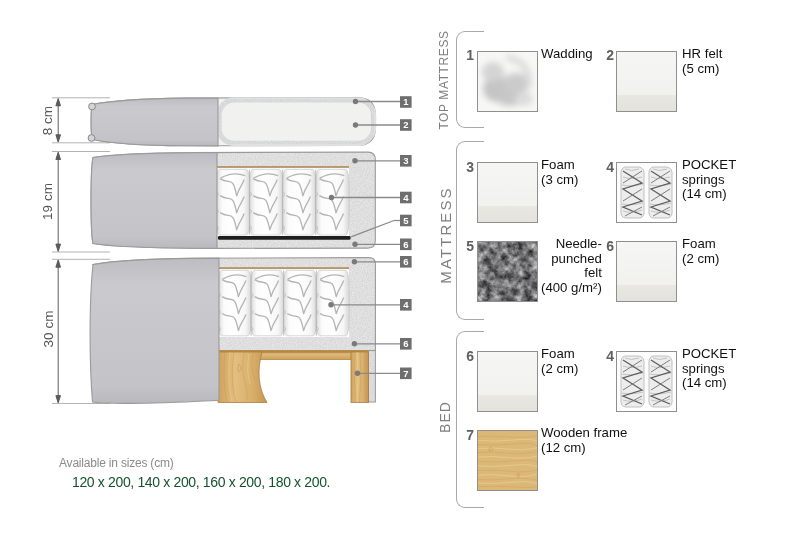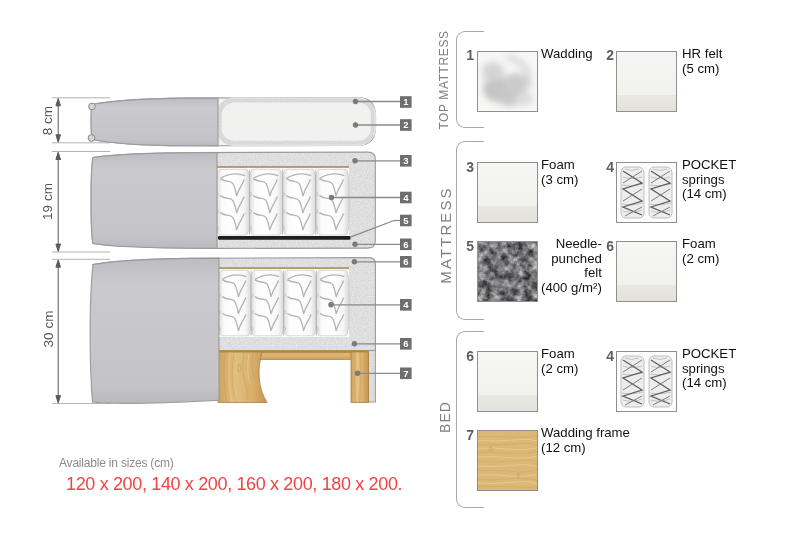--- a/index.html
+++ b/index.html
@@ -283,21 +283,21 @@
     </g>
 
 <g>
       <rect x="400" y="367.5" width="11.6" height="11.6" fill="#6e6e6e"></rect>
       <text x="405.8" y="376.7" font-size="9.5" font-weight="bold" fill="#fff" text-anchor="middle" font-family="Liberation Sans,sans-serif">7</text>
     </g>
 </svg>
 
 <div class="abs" style="left:59px;top:456px;font-size:12px;letter-spacing:-0.2px;color:#8b8b8b;">Available in sizes (cm)</div>
 
-<div class="abs" style="left:66px;top:474px;font-size:18px;letter-spacing:-0.35px;color:#ef4444;">120 x 200, 140 x 200, 160 x 200, 180 x 200.</div>
+<div class="abs" style="left:72px;top:474px;font-size:14px;letter-spacing:-0.35px;color:#14532d;">120 x 200, 140 x 200, 160 x 200, 180 x 200.</div>
 
 <div class="bracket" style="left:456px;top:31px;height:95px;"></div>
 
 <div class="sideways" style="left:444px;top:80px;font-size:12px;letter-spacing:0.6px;transform:translate(-50%,-50%) rotate(-90deg);">TOP MATTRESS</div>
 
 <div class="bracket" style="left:456px;top:141px;height:177px;"></div>
 
 <div class="sideways" style="left:445px;top:235px;font-size:15px;letter-spacing:2.1px;transform:translate(-50%,-50%) rotate(-90deg);">MATTRESS</div>
 
 <div class="bracket" style="left:456px;top:331px;height:174.5px;"></div>
@@ -409,21 +409,21 @@
 <path d="M0,17.5 Q14,16.3 30,18 T59,16.8"></path>
 <path d="M0,26 Q14,24.8 30,26.5 T59,25.3"></path>
 <path d="M0,35 Q16,36.3 34,34.3 T59,35.8"></path>
 <path d="M0,44 Q14,42.8 30,44.8 T59,43.3"></path>
 <path d="M0,52 Q16,53.2 34,51.3 T59,52.8"></path>
 </g>
 <path d="M12,15.5 q4,2 1.2,4.5 q-3.6,2 -1.2,-4.5 M40,42 q3.5,1.8 1,4 q-3.2,1.8 -1,-4" stroke="#bd9150" fill="none" stroke-width="0.8" opacity="0.6"></path>
 </svg>
 </div>
 
-<div class="cap" style="left:541px;top:426px;"><b>Wadding frame</b><br>(12 cm)</div>
+<div class="cap" style="left:541px;top:426px;"><b>Wooden frame</b><br>(12 cm)</div>
 
 <svg width="0" height="0" style="position:absolute">
     <defs>
       <filter id="wadBlur" x="-30%" y="-30%" width="160%" height="160%">
         <feGaussianBlur stdDeviation="3.2"></feGaussianBlur>
       </filter>
     </defs>
   </svg>
 
 </body></html>

